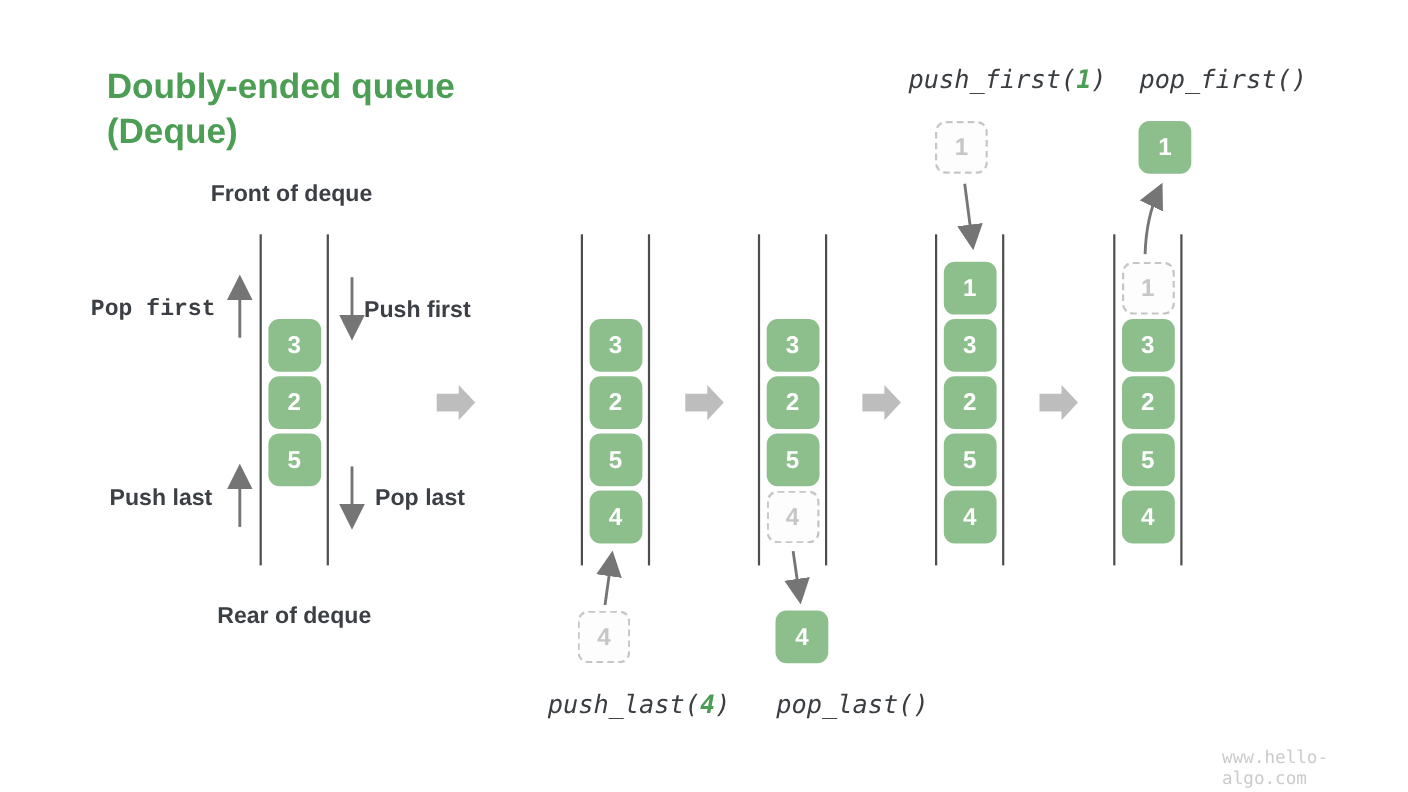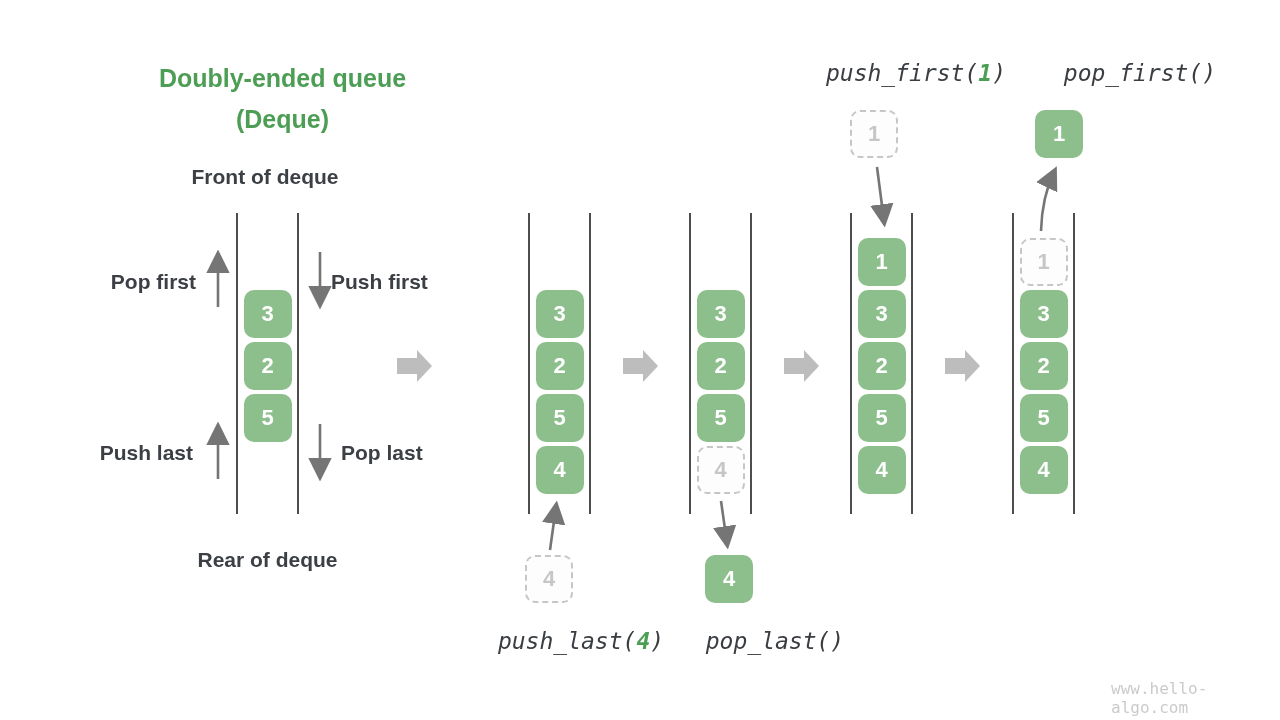--- a/index.html
+++ b/index.html
@@ -2,22 +2,22 @@
 <html><head>
 <meta charset="utf-8">
 <style>
   html,body{margin:0;padding:0;background:#fff;}
   #canvas{
     position:relative;width:1280px;height:720px;background:#ffffff;
     font-family:"Liberation Sans",sans-serif;overflow:hidden;
   }
   
   .title{
-    position:absolute;left:110px;top:58px;width:345px;text-align:center;
-    color:#4c9e55;font-weight:bold;font-size:25px;line-height:41px;
+    position:absolute;left:97px;top:58px;width:345px;text-align:left;
+    color:#4c9e55;font-weight:bold;font-size:32px;line-height:41px;
   }
   .big-label{
     position:absolute;color:#3c4045;font-weight:bold;font-size:21px;line-height:26px;
   }
   .code-label{
     position:absolute;font-family:"DejaVu Sans Mono","Liberation Mono",monospace;
     font-size:23px;line-height:24px;color:#3a3e42;text-align:center;white-space:pre;font-style:italic;
   }
   .code-label .arg{color:#4c9e55;font-weight:bold;}
   .watermark{
@@ -81,27 +81,27 @@
   </svg>
 
   <div class="title">
     <div>Doubly-ended queue</div>
     <div>(Deque)</div>
   </div>
 
   <div class="big-label" style="left:95px;top:547px;width:345px;text-align:center;">Rear of deque</div>
   <div class="big-label" style="left:95px;top:164px;width:340px;text-align:center;">Front of deque</div>
 
-  <div class="big-label" style="left:40px;top:269px;width:156px;text-align:right;">Pop first</div>
+  <div class="big-label" style="left:40px;top:269px;width:156px;text-align:right;font-family:Liberation Mono, monospace;">Pop first</div>
   <div class="big-label" style="left:331px;top:269px;text-align:right;">Push first</div>
   <div class="big-label" style="left:40px;top:440px;width:153px;text-align:right;">Push last</div>
   <div class="big-label" style="left:341px;top:440px;">Pop last</div>
 
   <div class="code-label" style="left:791px;top:61px;width:250px;"><span>push_first(</span><span class="arg">1</span><span>)</span></div>
-  <div class="code-label" style="left:987px;top:61px;width:250px;margin-left:28px;"><span>pop_first()</span></div>
+  <div class="code-label" style="left:987px;top:61px;width:250px;"><span>pop_first()</span></div>
   <div class="code-label" style="left:456px;top:629px;width:250px;"><span>push_last(</span><span class="arg">4</span><span>)</span></div>
   <div class="code-label" style="left:650px;top:629px;width:250px;"><span>pop_last()</span></div>
 
   <div class="queue" style="left:236px;">
     <div class="cell solid r1">3</div>
     <div class="cell solid r2">2</div>
     <div class="cell solid r3">5</div>
   </div>
 
   <div class="queue" style="left:528px;">

